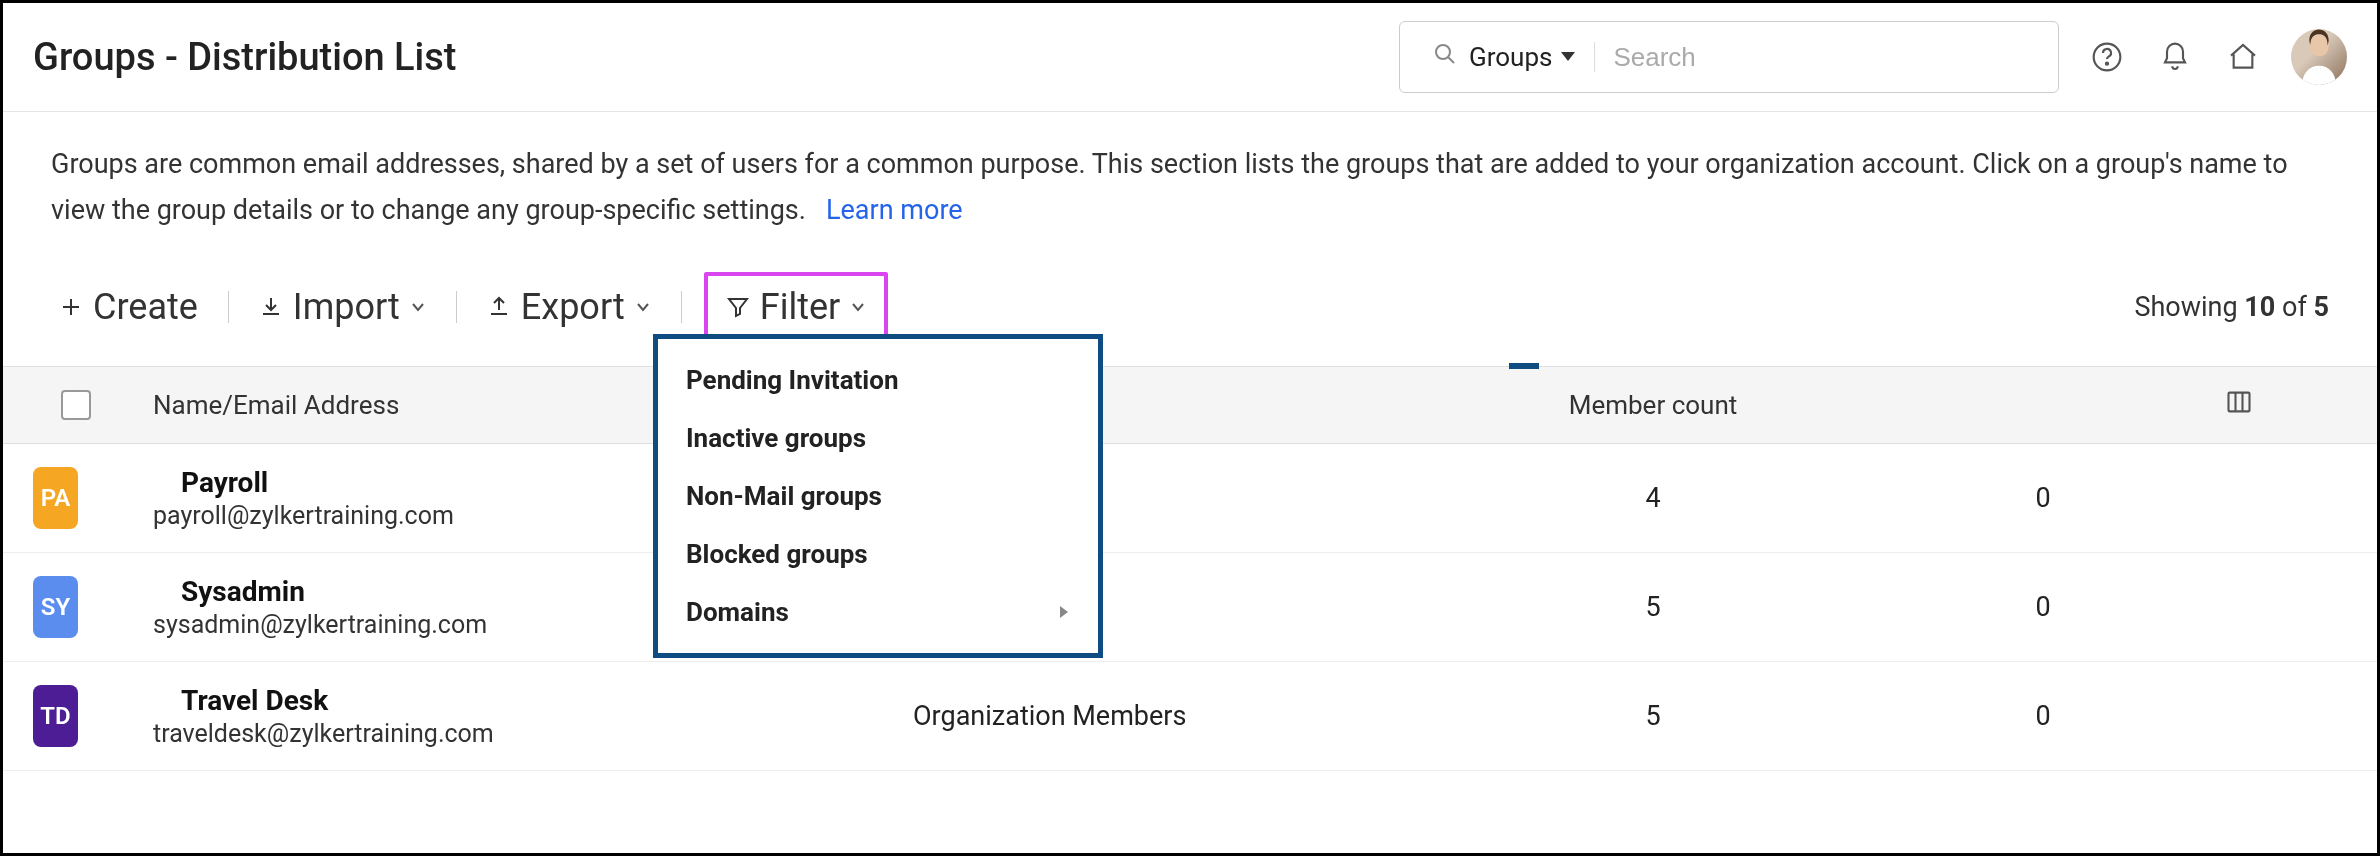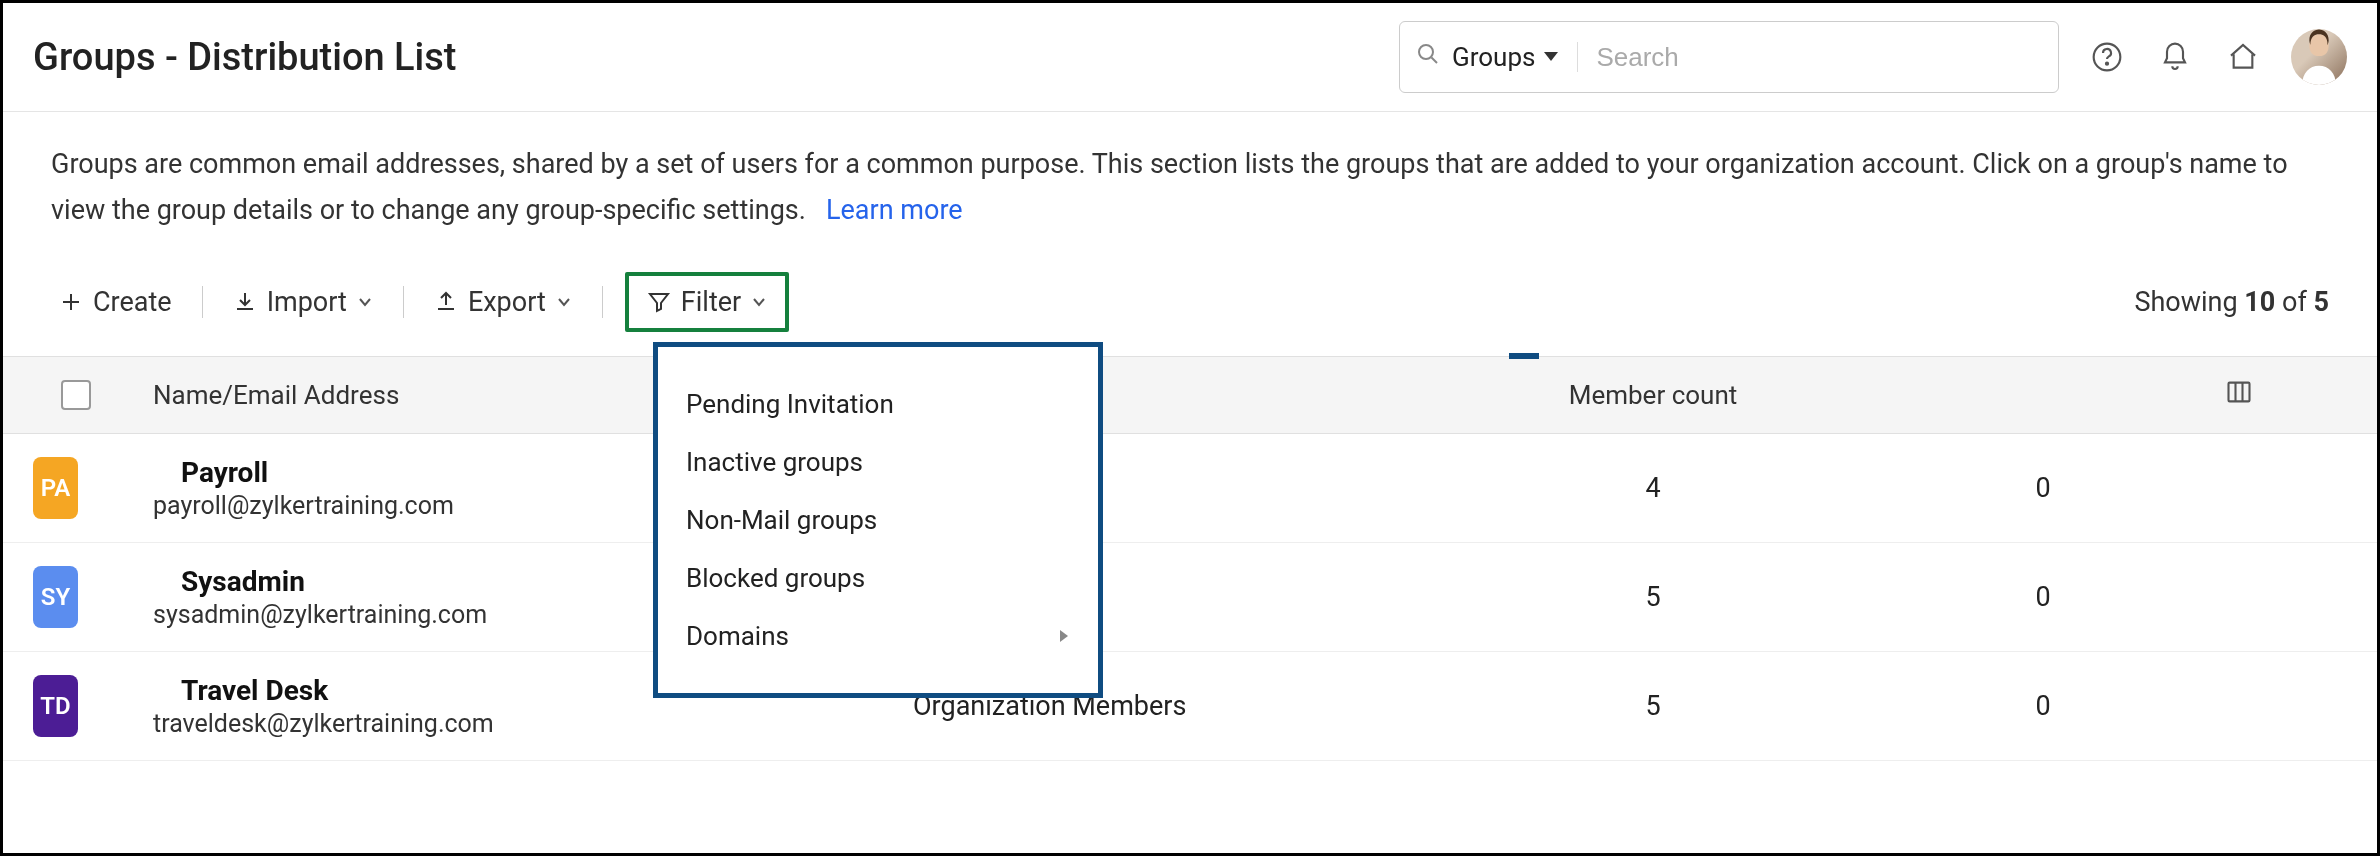--- a/index.html
+++ b/index.html
@@ -33,21 +33,21 @@
     display: flex;
     align-items: center;
     gap: 28px;
   }
   .searchwrap {
     display: flex;
     align-items: center;
     border: 1px solid #ccc;
     border-radius: 6px;
     height: 72px;
-    padding: 0 16px;
+    padding: 0 33px;
     width: 660px;
     background: #fff;
   }
   .searchwrap .icon { color: #888; margin-right: 12px; }
   .search-scope {
     display: flex;
     align-items: center;
     font-size: 26px;
     color: #222;
     cursor: pointer;
@@ -88,51 +88,52 @@
   .toolbar {
     display: flex;
     align-items: center;
     padding: 38px 48px 24px 48px;
     position: relative;
   }
   .tb-btn {
     display: flex;
     align-items: center;
     gap: 10px;
-    font-size: 27px;
+    font-size: 36px;
     color: #333;
     cursor: pointer;
     padding: 6px 8px;
   }
   .tb-sep {
     width: 1px; height: 32px; background: #ccc; margin: 0 22px;
   }
   .filter-btn {
-    border: 4px solid #15803d;
+    border: 4px solid #d946ef;
     border-radius: 2px;
     padding: 10px 18px;
     position: relative;
     z-index: 3;
     background: #fff;
   }
   .showing {
     margin-left: auto;
     font-size: 27px;
     color: #333;
   }
   .showing b, .showing strong { font-weight: 700; }
   .dropdown {
     position: absolute;
     left: 650px;
-    top: 108px;
+    top: 100px;
     width: 450px;
     background: #fff;
     border: 5px solid #0f4c81;
     z-index: 4;
-    padding: 28px 0;
+    padding: 12px 0;
+    font-weight: bold;
   }
   .dropdown-item {
     padding: 14px 28px;
     font-size: 26px;
     color: #222;
     cursor: pointer;
     display: flex;
     align-items: center;
     justify-content: space-between;
   }

